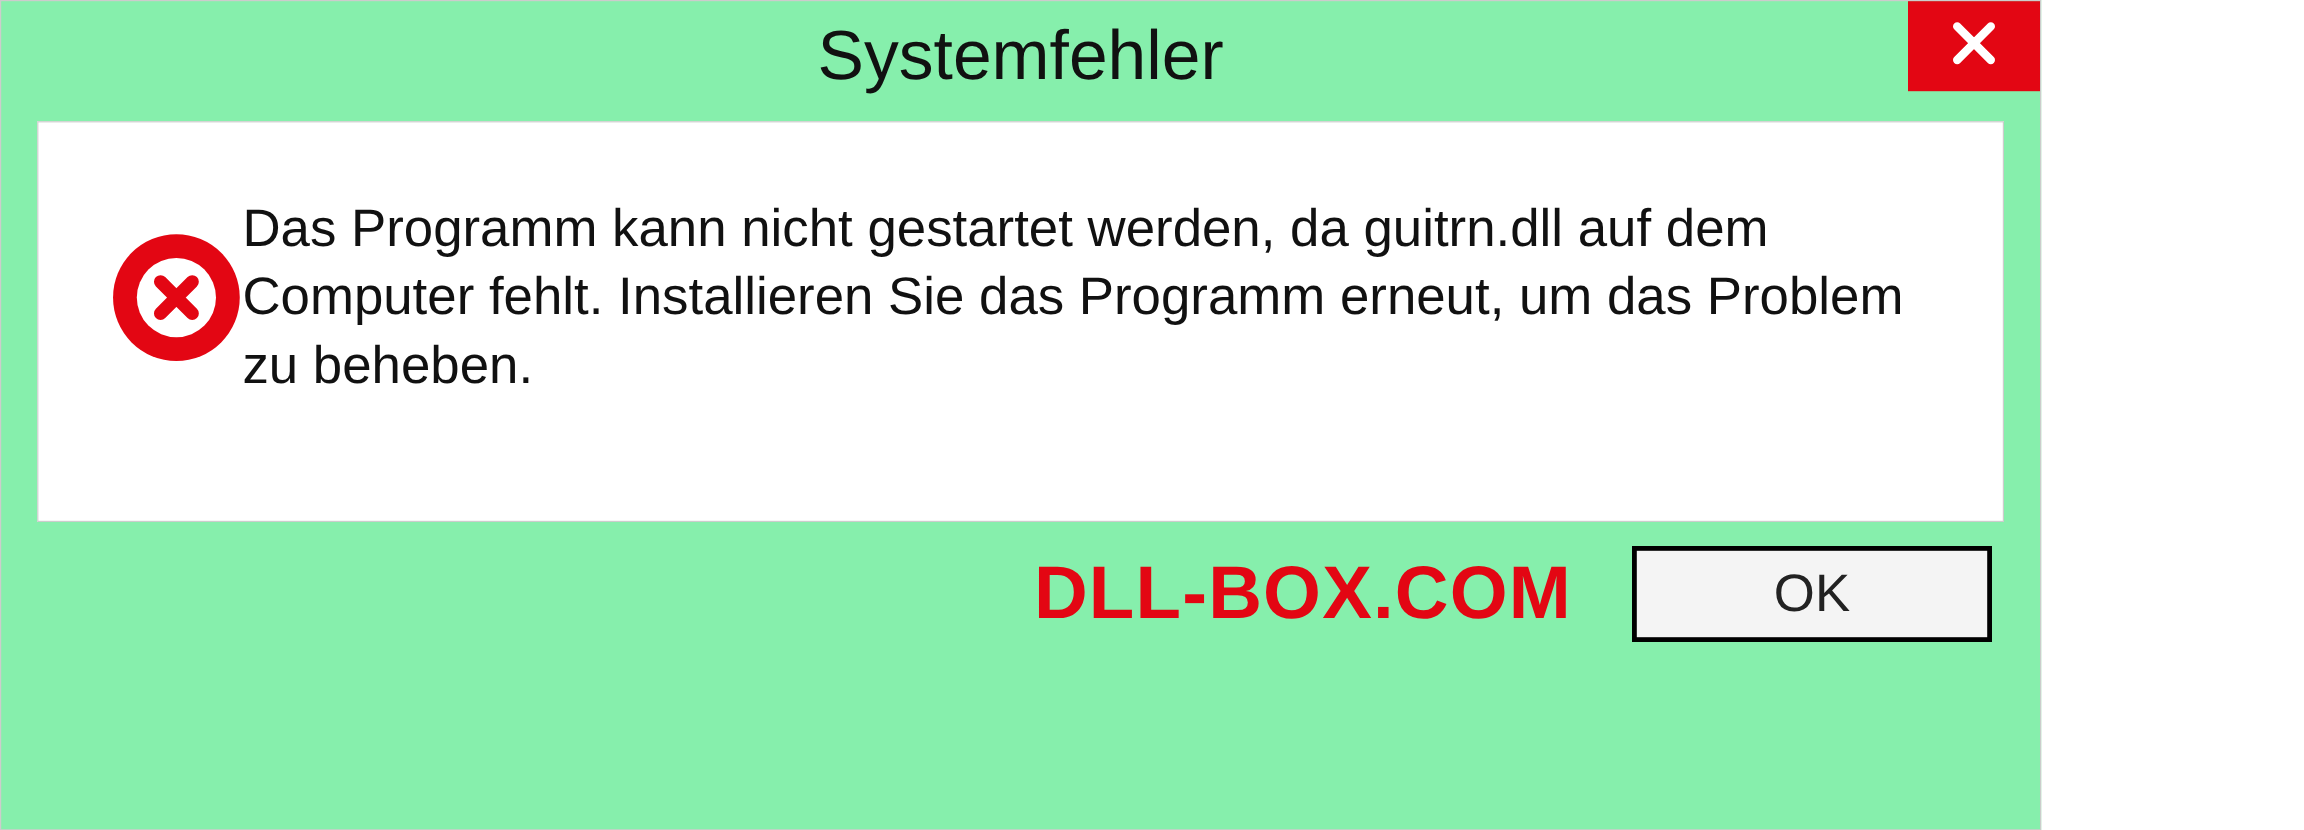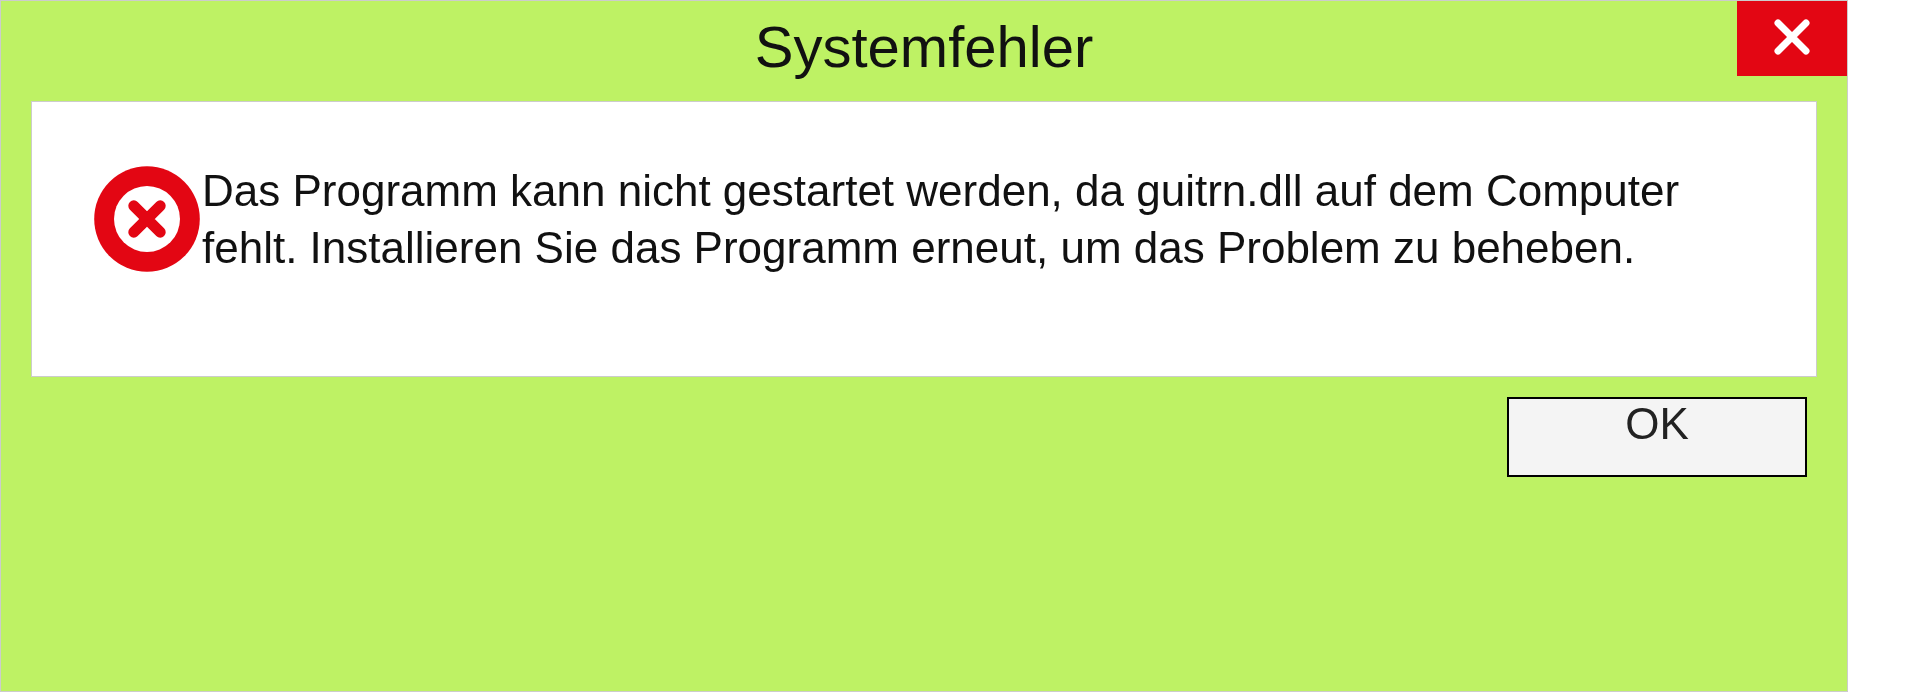--- a/index.html
+++ b/index.html
@@ -7,23 +7,23 @@
     width: 1920px;
     height: 692px;
     font-family: Arial, Helvetica, sans-serif;
     background: #fff;
     position: relative;
   }
   .dialog {
     position: absolute;
     top: 0;
     left: 0;
-    width: 1848px;
+    width: 1701px;
     height: 692px;
-    background: #bef264;
+    background: #86efac;
     border: 1px solid #ccc;
   }
   .titlebar {
     position: relative;
     height: 90px;
     display: flex;
     align-items: center;
     justify-content: center;
   }
   .title {
@@ -73,24 +73,25 @@
     font-size: 62px;
     font-weight: 800;
     color: #e30613;
     letter-spacing: 1px;
     font-family: Arial, Helvetica, sans-serif;
   }
   .ok-btn {
     width: 300px;
     height: 80px;
     background: #f4f4f4;
-    border: 2px solid #000000;
+    border: 4px solid #000000;
     font-size: 44px;
     color: #222;
     display: flex;
+    align-items: center;
     justify-content: center;
     cursor: pointer;
   }
 </style>
 </head>
 <body>
 
 <div class="dialog">
 
   <div class="titlebar">
@@ -109,18 +110,19 @@
       <svg viewBox="0 0 100 100">
         <circle cx="50" cy="50" r="48" fill="#e30613"></circle>
         <circle cx="50" cy="50" r="30" fill="#fff"></circle>
         <path d="M38 38 L62 62 M62 38 L38 62" stroke="#e30613" stroke-width="10" stroke-linecap="round" fill="none"></path>
       </svg>
     </div>
     <div class="message">Das Programm kann nicht gestartet werden, da guitrn.dll auf dem Computer fehlt. Installieren Sie das Programm erneut, um das Problem zu beheben.</div>
   </div>
 
   <div class="footer">
+    <div class="watermark">DLL-BOX.COM</div>
     <div class="ok-btn">
       <span>OK</span>
     </div>
   </div>
 
 </div>
 
 </body></html>

